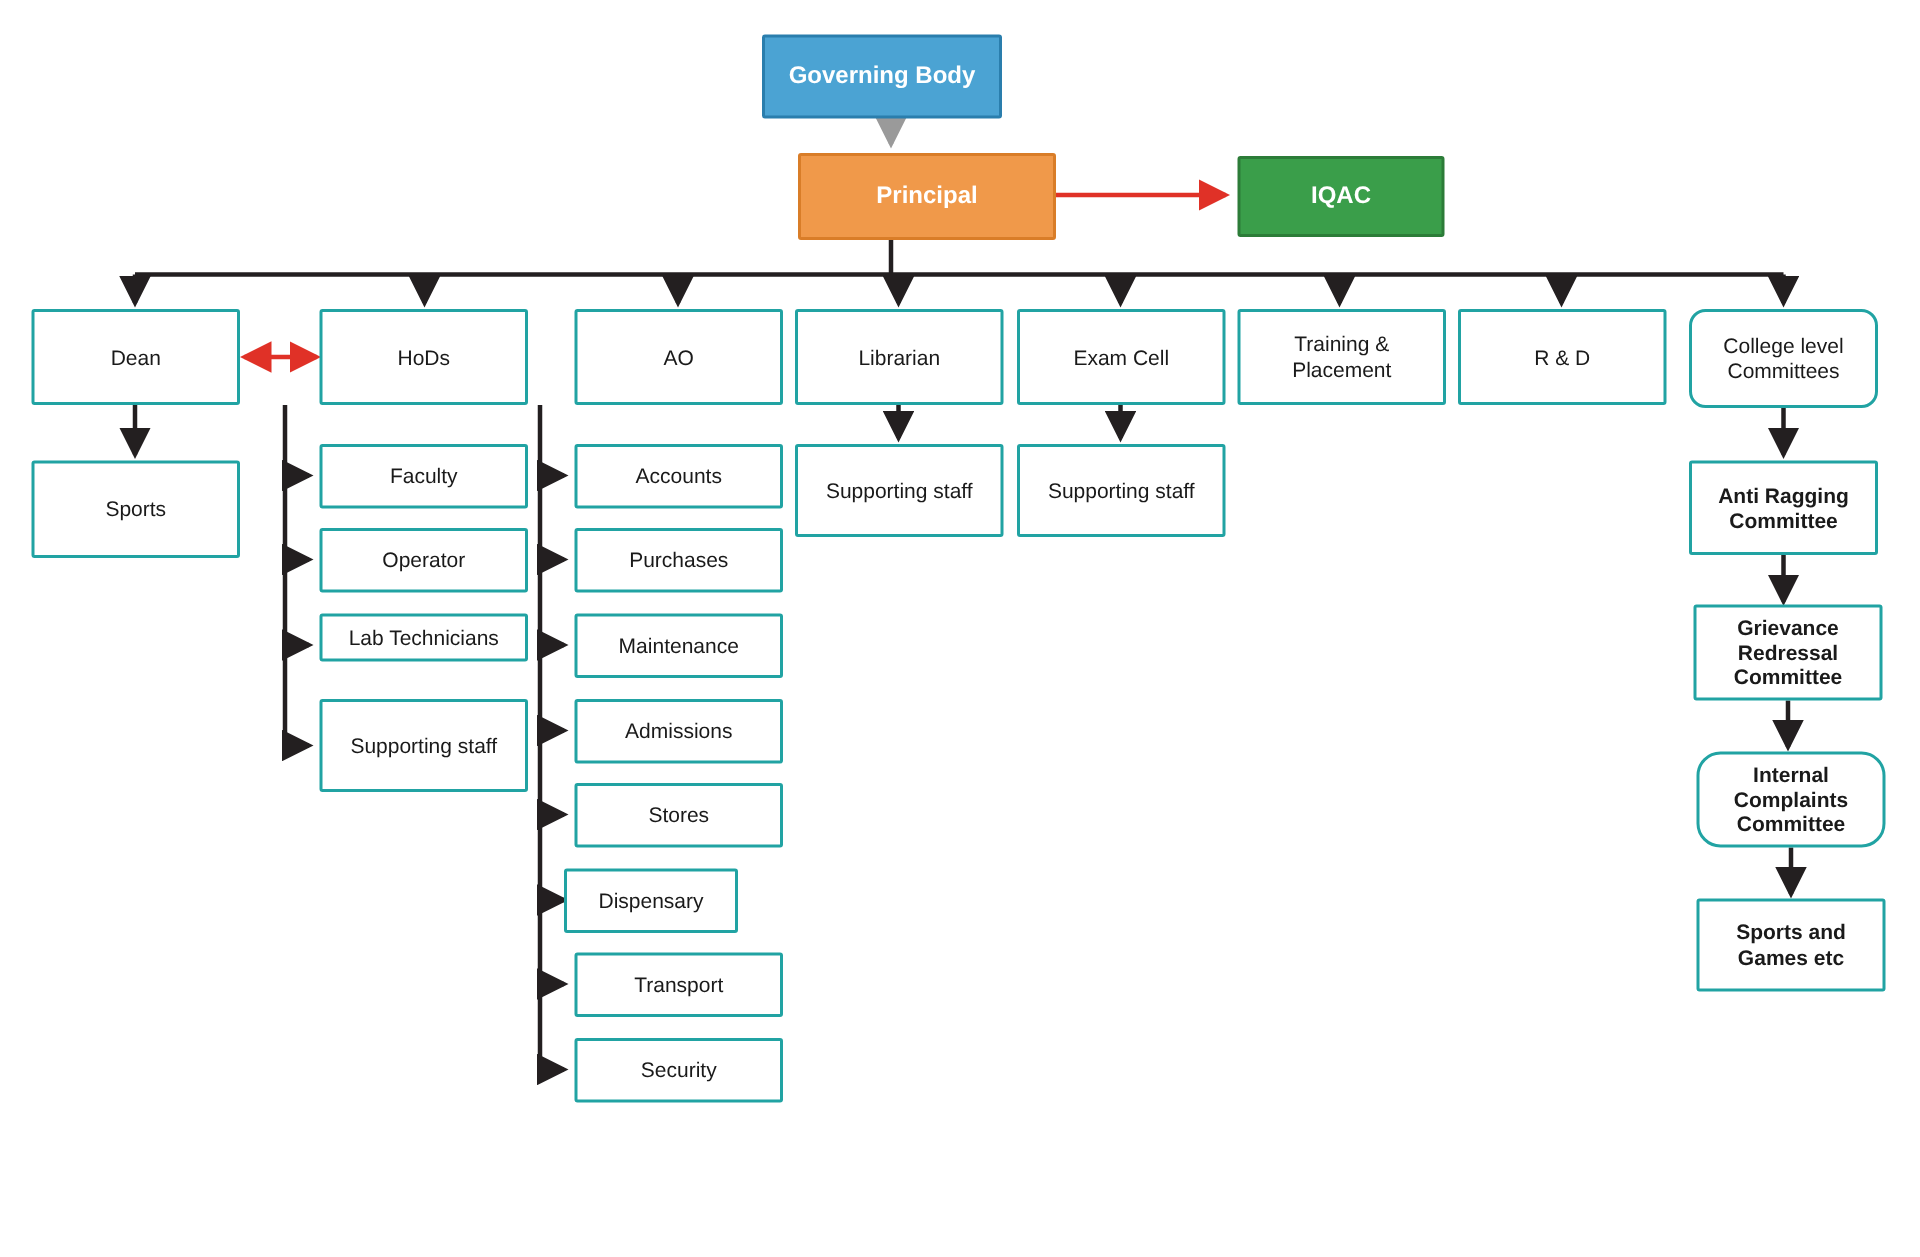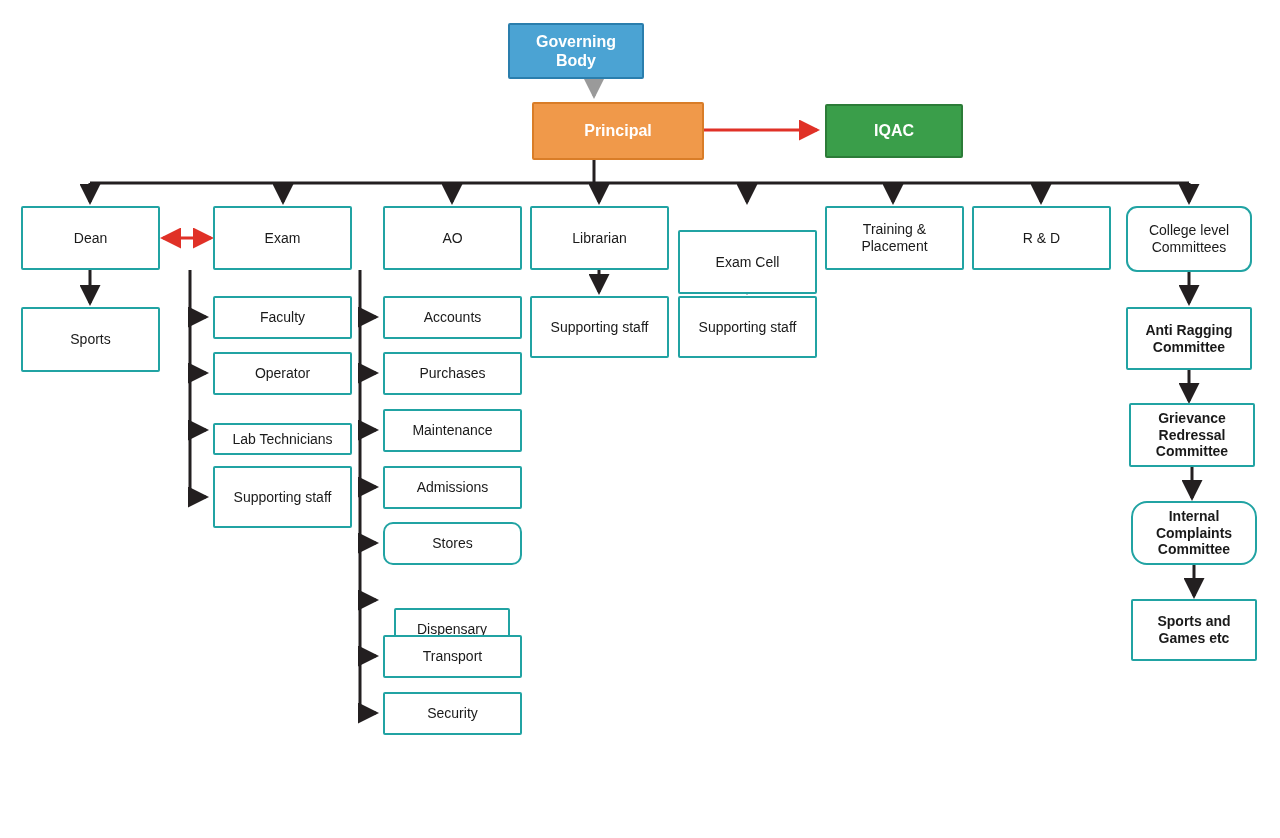--- a/index.html
+++ b/index.html
@@ -122,53 +122,53 @@
     <path d="M599,270 L599,292" stroke="#231f20" stroke-width="3" fill="none" marker-end="url(#arrow-dark)"></path>
 
     <path d="M747,270 L747,292" stroke="#231f20" stroke-width="3" fill="none" marker-end="url(#arrow-dark)"></path>
 
     <path d="M1189,272 L1189,303" stroke="#231f20" stroke-width="3" fill="none" marker-end="url(#arrow-dark)"></path>
     <path d="M1189,370 L1189,401" stroke="#231f20" stroke-width="3" fill="none" marker-end="url(#arrow-dark)"></path>
     <path d="M1192,467 L1192,498" stroke="#231f20" stroke-width="3" fill="none" marker-end="url(#arrow-dark)"></path>
     <path d="M1194,565 L1194,596" stroke="#231f20" stroke-width="3" fill="none" marker-end="url(#arrow-dark)"></path>
   </svg>
 
-  <div class="node top governing" style="left:508px; top:23px; width:136px; height:56px;">
+  <div class="node top governing" style="left:508px; top:23px; width:160px; height:56px;">
     <span>Governing Body</span>
   </div>
 
   <div class="node top principal" style="left:508px; top:102px; width:172px; height:58px;margin-left:24px;">
     <span>Principal</span>
   </div>
 
   <div class="node top iqac" style="left:825px; top:104px; width:138px; height:54px;">
     <span>IQAC</span>
   </div>
 
   <div class="node" style="left:21px; top:206px; width:139px; height:64px;">
     <span>Dean</span>
   </div>
 
   <div class="node" style="left:21px; top:307px; width:139px; height:65px;">
     <span>Sports</span>
   </div>
 
   <div class="node" style="left:213px; top:206px; width:139px; height:64px;">
-    <span>Exam</span>
+    <span>HoDs</span>
   </div>
 
   <div class="node" style="left:383px; top:206px; width:139px; height:64px;">
     <span>AO</span>
   </div>
 
   <div class="node" style="left:530px; top:206px; width:139px; height:64px;">
     <span>Librarian</span>
   </div>
 
-  <div class="node" style="left:678px; top:206px; width:139px; height:64px;margin-top:24px;">
+  <div class="node" style="left:678px; top:206px; width:139px; height:64px;">
     <span>Exam Cell</span>
   </div>
 
   <div class="node" style="left:825px; top:206px; width:139px; height:64px;">
     <span>Training &amp; Placement</span>
   </div>
 
   <div class="node" style="left:972px; top:206px; width:139px; height:64px;">
     <span>R &amp; D</span>
   </div>
@@ -178,21 +178,21 @@
   </div>
 
   <div class="node" style="left:213px; top:352px; width:139px; height:43px;">
     <span>Operator</span>
   </div>
 
   <div class="node" style="left:213px; top:296px; width:139px; height:43px;">
     <span>Faculty</span>
   </div>
 
-  <div class="node" style="left:213px; top:409px; width:139px; height:32px;margin-top:14px;">
+  <div class="node" style="left:213px; top:409px; width:139px; height:32px;">
     <span>Lab Technicians</span>
   </div>
 
   <div class="node" style="left:213px; top:466px; width:139px; height:62px;">
     <span>Supporting staff</span>
   </div>
 
   <div class="node" style="left:383px; top:296px; width:139px; height:43px;">
     <span>Accounts</span>
   </div>
@@ -202,25 +202,25 @@
   </div>
 
   <div class="node" style="left:383px; top:409px; width:139px; height:43px;">
     <span>Maintenance</span>
   </div>
 
   <div class="node" style="left:383px; top:466px; width:139px; height:43px;">
     <span>Admissions</span>
   </div>
 
-  <div class="node" style="left:383px; top:522px; width:139px; height:43px;border-radius:10px;">
+  <div class="node" style="left:383px; top:522px; width:139px; height:43px;">
     <span>Stores</span>
   </div>
 
-  <div class="node" style="left:394px; top:579px; width:116px; height:43px;margin-top:29px;">
+  <div class="node" style="left:376px; top:579px; width:116px; height:43px;">
     <span>Dispensary</span>
   </div>
 
   <div class="node" style="left:383px; top:635px; width:139px; height:43px;">
     <span>Transport</span>
   </div>
 
   <div class="node" style="left:383px; top:692px; width:139px; height:43px;">
     <span>Security</span>
   </div>

